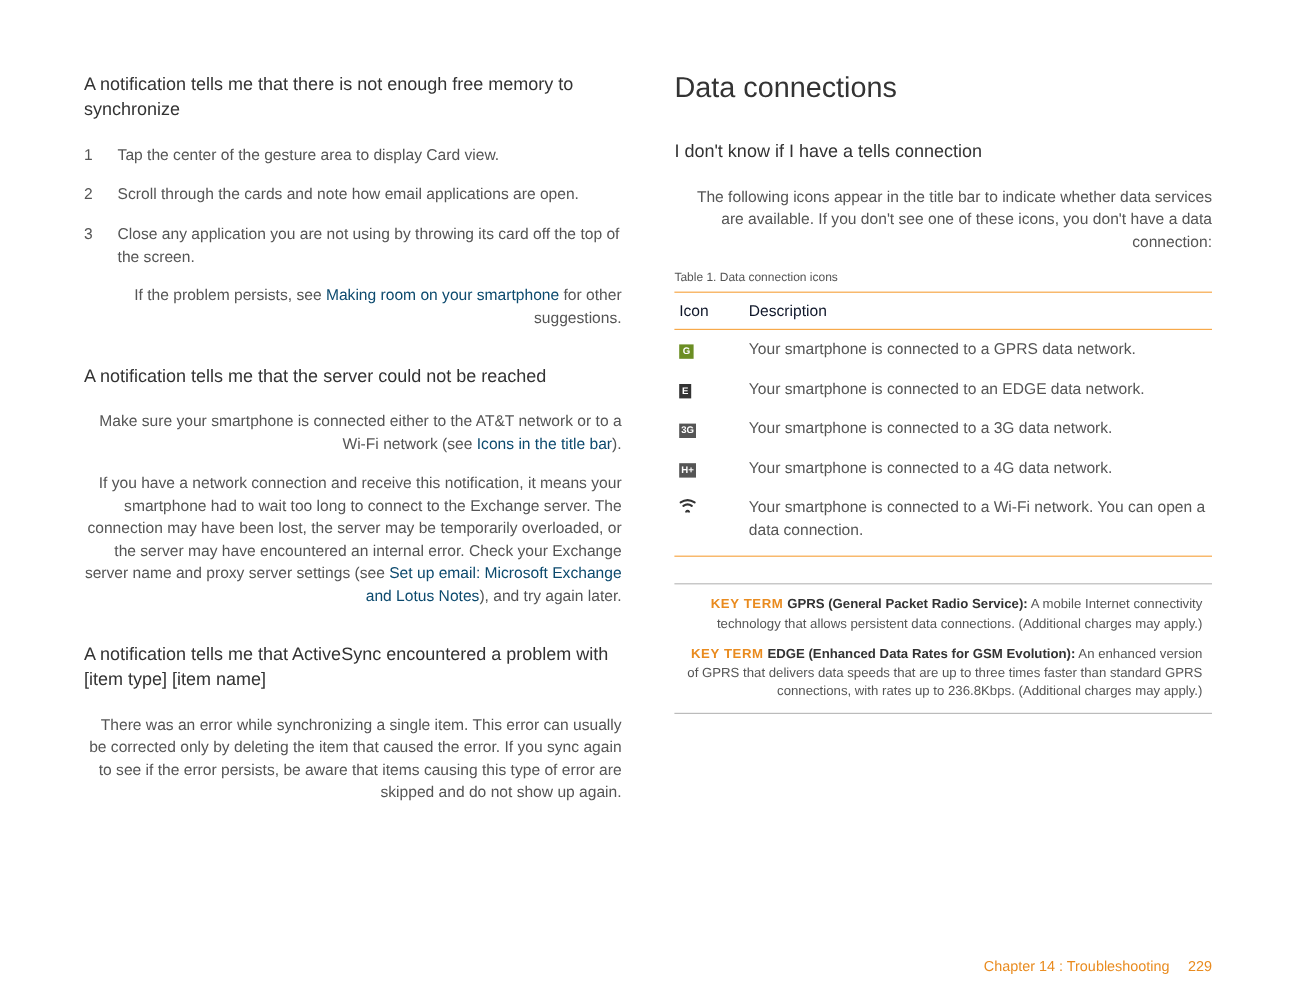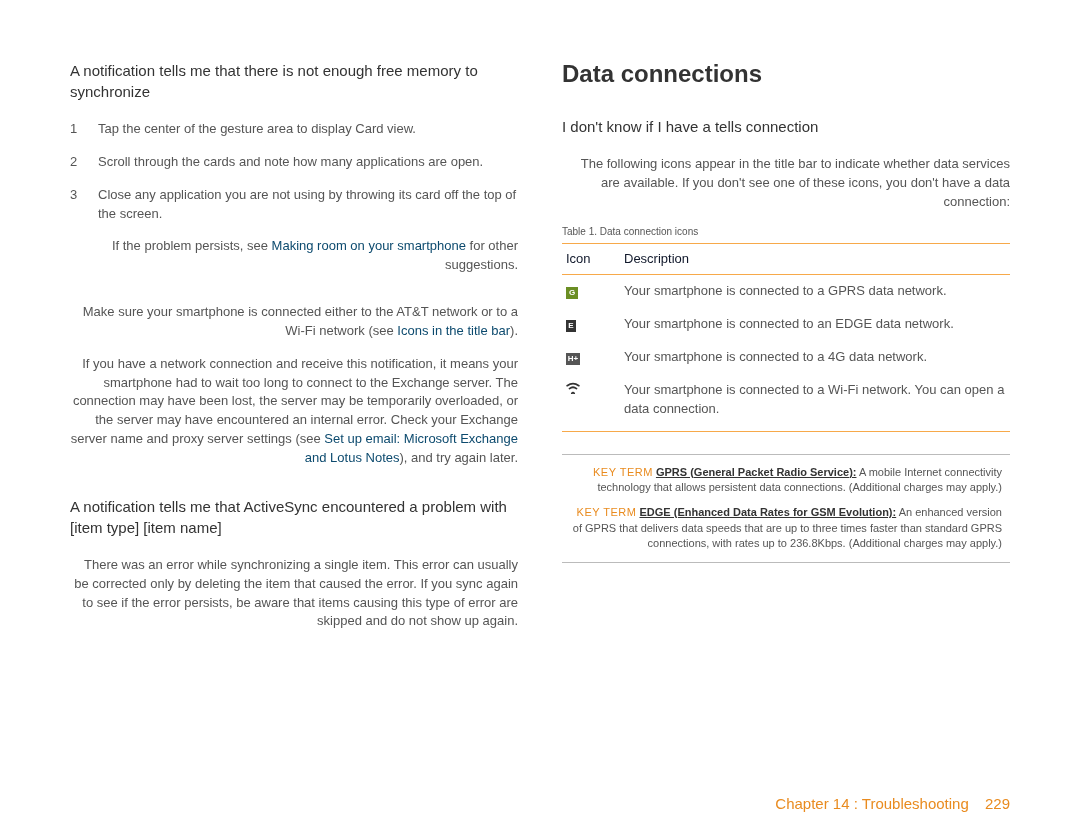--- a/index.html
+++ b/index.html
@@ -17,21 +17,21 @@
     display:flex;
     gap:44px;
     position:relative;
   }
   .col{
     flex:1;
     min-width:0;
   }
   h1{
     font-size:24px;
-    font-weight:700;
+    font-weight:400;
     color:#333;
     margin:0 0 28px 0;
   }
   h2{
     font-size:15px;
     font-weight:400;
     color:#333;
     margin:0 0 18px 0;
     line-height:1.4;
   }
@@ -113,66 +113,66 @@
   }
   .keyterms p{
     font-size:11px;
     line-height:1.4;
     color:#555;
     margin-bottom:10px;
   }
   .keyterms p:last-child{margin-bottom:0;}
   .kt-label{
     color:#e98b1f;
-    font-weight:400;
+    font-weight:700;
     letter-spacing:0.5px;
   }
   .kt-term{
     font-weight:700;
     color:#333;
-    text-decoration:underline;
   }
   .footer{
     position:absolute;
     right:70px;
     bottom:22px;
-    font-size:15px;
+    font-size:12px;
   }
   .footer .chap{color:#e98b1f;}
   .footer .pg{color:#e98b1f;margin-left:12px;}
 </style>
 </head>
 <body>
 
 <div class="page">
 
   <div class="col">
 
     <div class="section">
       <h2>A notification tells me that there is not enough free memory to synchronize</h2>
       <ol>
         <li>
             <span class="num">1</span>
             <span>Tap the center of the gesture area to display Card view.</span>
           </li>
         <li>
             <span class="num">2</span>
-            <span>Scroll through the cards and note how many applications are open.</span>
+            <span>Scroll through the cards and note how email applications are open.</span>
           </li>
         <li>
             <span class="num">3</span>
             <span>Close any application you are not using by throwing its card off the top of the screen.</span>
           </li>
       </ol>
       <p>
         <span>If the problem persists, see </span><a class="link">Making room on your smartphone</a><span> for other suggestions.</span>
       </p>
     </div>
 
     <div class="section">
+      <h2>A notification tells me that the server could not be reached</h2>
       <p>
         <span>Make sure your smartphone is connected either to the AT&amp;T network or to a Wi-Fi network (see </span><a class="link">Icons in the title bar</a><span>).</span>
       </p>
       <p>
         <span>If you have a network connection and receive this notification, it means your smartphone had to wait too long to connect to the Exchange server. The connection may have been lost, the server may be temporarily overloaded, or the server may have encountered an internal error. Check your Exchange server name and proxy server settings (see </span><a class="link">Set up email: Microsoft Exchange and Lotus Notes</a><span>), and try again later.</span>
       </p>
     </div>
 
     <div class="section">
       <h2>A notification tells me that ActiveSync encountered a problem with [item type] [item name]</h2>
@@ -197,20 +197,24 @@
           </tr>
         </thead>
         <tbody>
           <tr>
             <td class="icon-cell"><span class="icon-box gprs">G</span></td>
             <td>Your smartphone is connected to a GPRS data network.</td>
           </tr>
           <tr>
             <td class="icon-cell"><span class="icon-box edge">E</span></td>
             <td>Your smartphone is connected to an EDGE data network.</td>
+          </tr>
+          <tr>
+            <td class="icon-cell"><span class="icon-box g3">3G</span></td>
+            <td>Your smartphone is connected to a 3G data network.</td>
           </tr>
           <tr>
             <td class="icon-cell"><span class="icon-box g4">H+</span></td>
             <td>Your smartphone is connected to a 4G data network.</td>
           </tr>
           <tr>
             <td class="icon-cell">
               <span class="icon-box wifi">
                 <svg viewBox="0 0 24 20">
                     <path d="M12 18 a2 2 0 1 0 0.001 0 M6 11 a10 10 0 0 1 12 0 M2 6 a18 18 0 0 1 20 0" fill="none" stroke="#333" stroke-width="3" stroke-linecap="round"></path>

